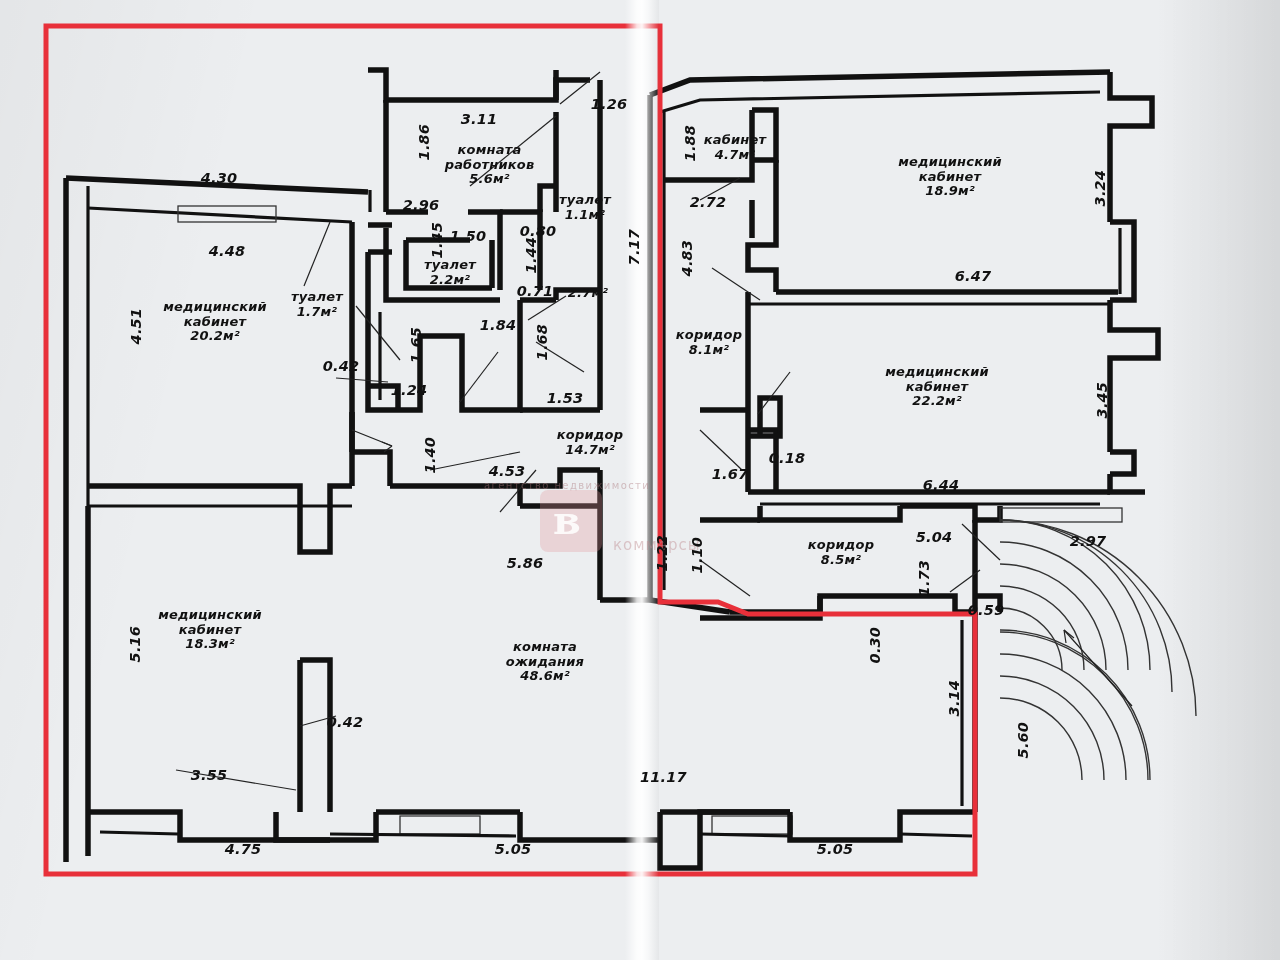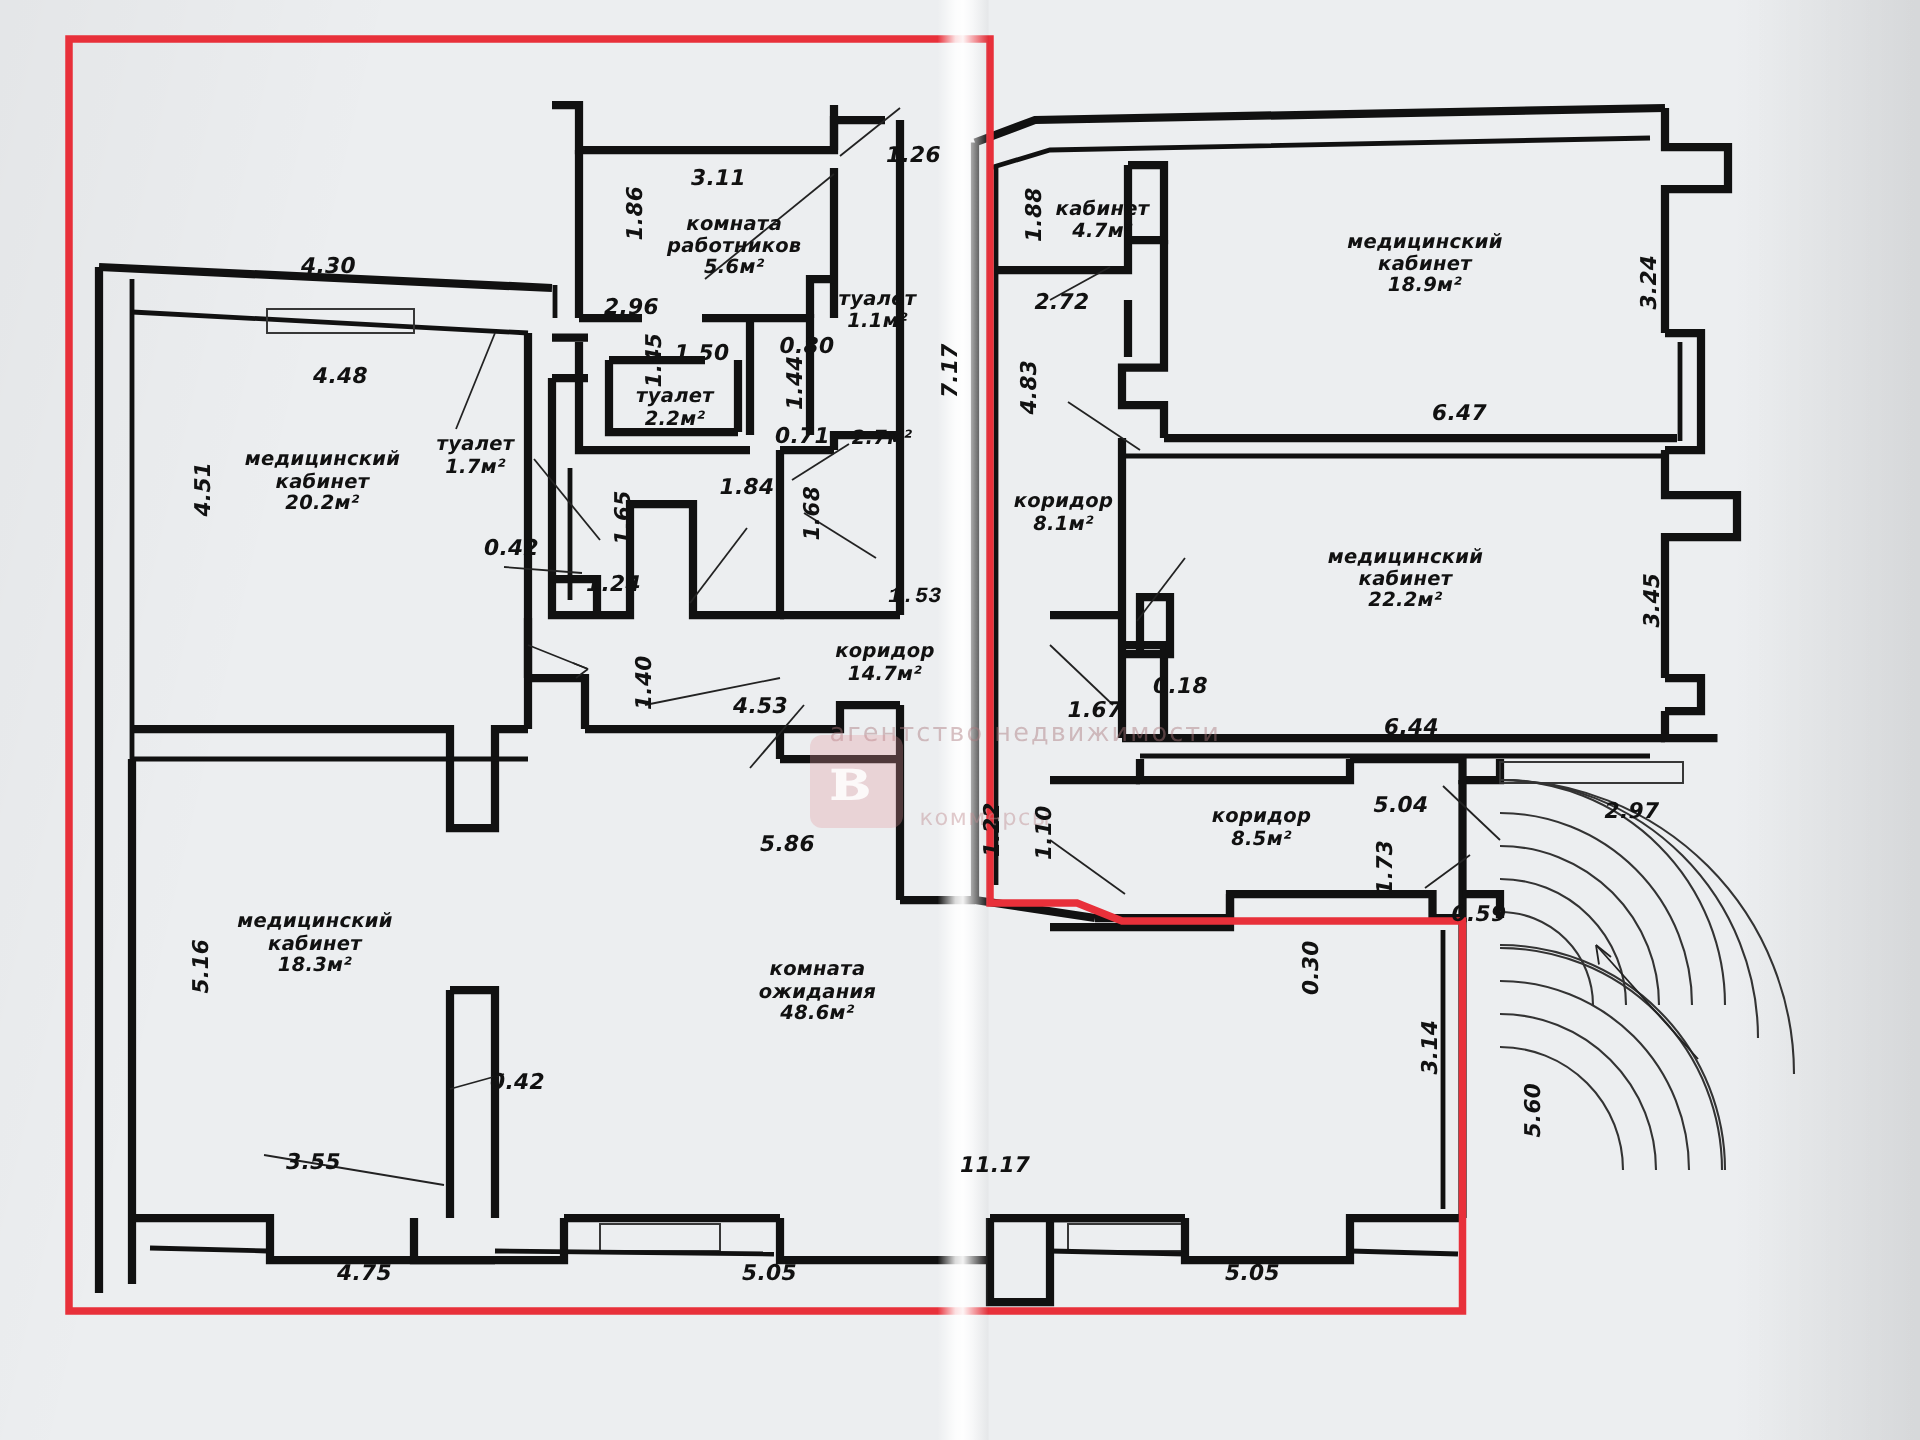--- a/index.html
+++ b/index.html
@@ -36,22 +36,22 @@
     letter-spacing:.2px;
   }
   .room{font-size:13px;font-weight:600;}
   .dim{font-size:14.5px;font-weight:600;font-style:italic;}
   .rot{transform-origin:50% 50%;}
 
   
   .wm{position:absolute;pointer-events:none;}
   #wm-text{
     left:484px;top:480px;width:330px;
-    font-size:17px;color:rgba(170,120,125,.45);
-    letter-spacing:1.4px;text-align:right;font-style:normal;
+    font-size:10px;color:rgba(170,120,125,.45);
+    letter-spacing:1.4px;text-align:left;font-style:normal;
   }
   #wm-word{
     left:560px;top:493px;width:300px;
     font-size:46px;font-weight:700;color:rgba(214,122,128,.52);
     letter-spacing:-1px;text-align:left;font-style:normal;
   }
   #wm-sub{
     left:613px;top:537px;width:260px;
     font-size:15px;color:rgba(190,140,145,.45);
     letter-spacing:1px;text-align:left;font-style:normal;
@@ -283,21 +283,21 @@
       <div class="lbl dim" style="left: 586px; top: 96px; width: 46px;">1.26</div>
       <div class="lbl dim rot" style="left: 414px; top: 232px; width: 46px; transform: rotate(-90deg);">1.45</div>
       <div class="lbl dim" style="left: 445px; top: 228px; width: 46px;">1.50</div>
       <div class="lbl dim" style="left: 515px; top: 223px; width: 46px;">0.80</div>
       <div class="lbl dim rot" style="left: 508px; top: 247px; width: 46px; transform: rotate(-90deg);">1.44</div>
       <div class="lbl dim" style="left: 512px; top: 283px; width: 46px;">0.71</div>
       <div class="lbl dim rot" style="left: 393px; top: 337px; width: 46px; transform: rotate(-90deg);">1.65</div>
       <div class="lbl dim" style="left: 386px; top: 382px; width: 46px;">1.24</div>
       <div class="lbl dim" style="left: 475px; top: 317px; width: 46px;">1.84</div>
       <div class="lbl dim rot" style="left: 519px; top: 334px; width: 46px; transform: rotate(-90deg);">1.68</div>
-      <div class="lbl dim" style="left: 587px; top: 390px; width: 46px; font-family: Liberation Mono, monospace;">1.53</div>
+      <div class="lbl dim" style="left: 542px; top: 390px; width: 46px;">1.53</div>
       <div class="lbl dim rot" style="left: 611px; top: 239px; width: 46px; transform: rotate(-90deg);">7.17</div>
       <div class="lbl dim rot" style="left: 407px; top: 447px; width: 46px; transform: rotate(-90deg);">1.40</div>
       <div class="lbl dim" style="left: 484px; top: 463px; width: 46px;">4.53</div>
       <div class="lbl dim" style="left: 502px; top: 531px; width: 46px; margin-top: 24px;">5.86</div>
       <div class="lbl dim rot" style="left: 639px; top: 545px; width: 46px; transform: rotate(-90deg);">1.22</div>
       <div class="lbl dim rot" style="left: 674px; top: 547px; width: 46px; transform: rotate(-90deg);">1.10</div>
       <div class="lbl dim rot" style="left: 667px; top: 135px; width: 46px; transform: rotate(-90deg);">1.88</div>
       <div class="lbl dim" style="left: 685px; top: 194px; width: 46px;">2.72</div>
       <div class="lbl dim rot" style="left: 664px; top: 250px; width: 46px; transform: rotate(-90deg);">4.83</div>
       <div class="lbl dim" style="left: 950px; top: 268px; width: 46px;">6.47</div>

